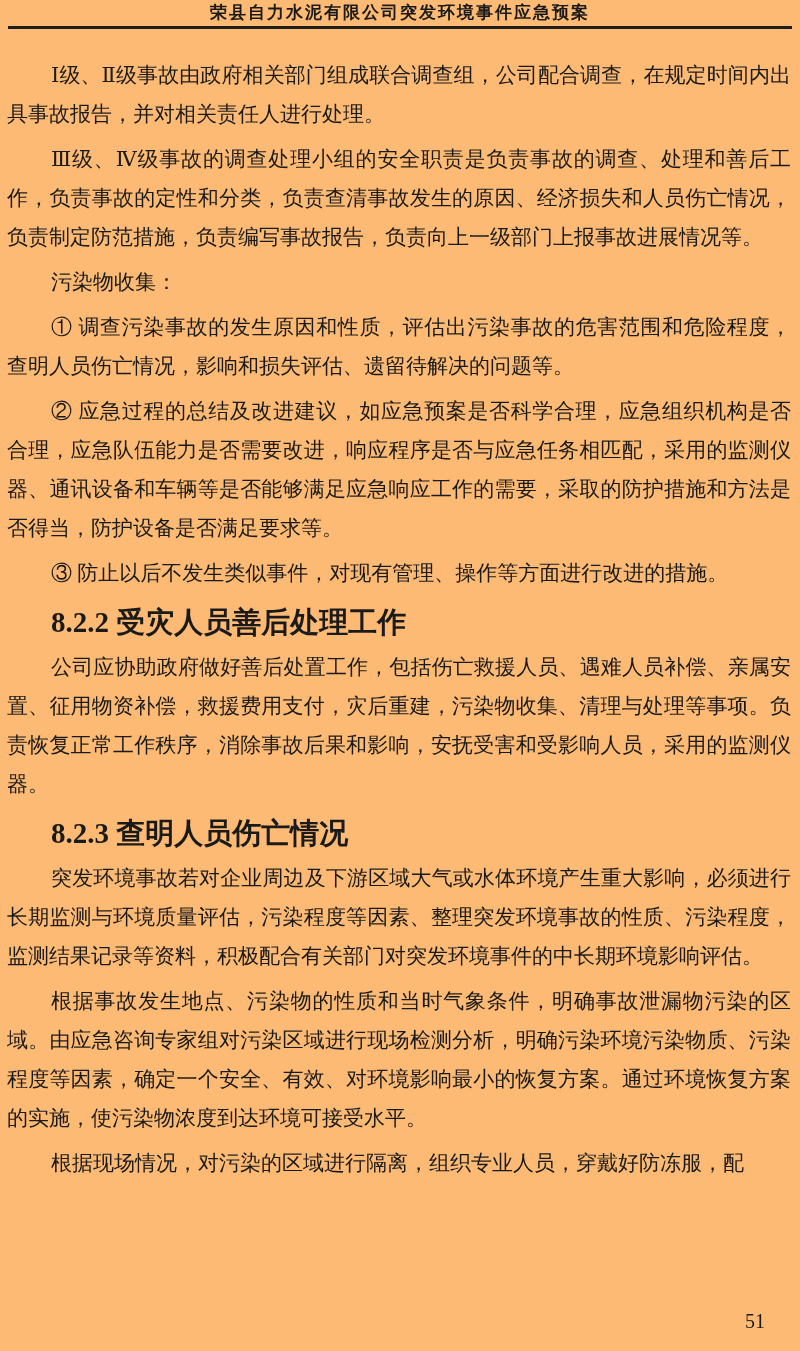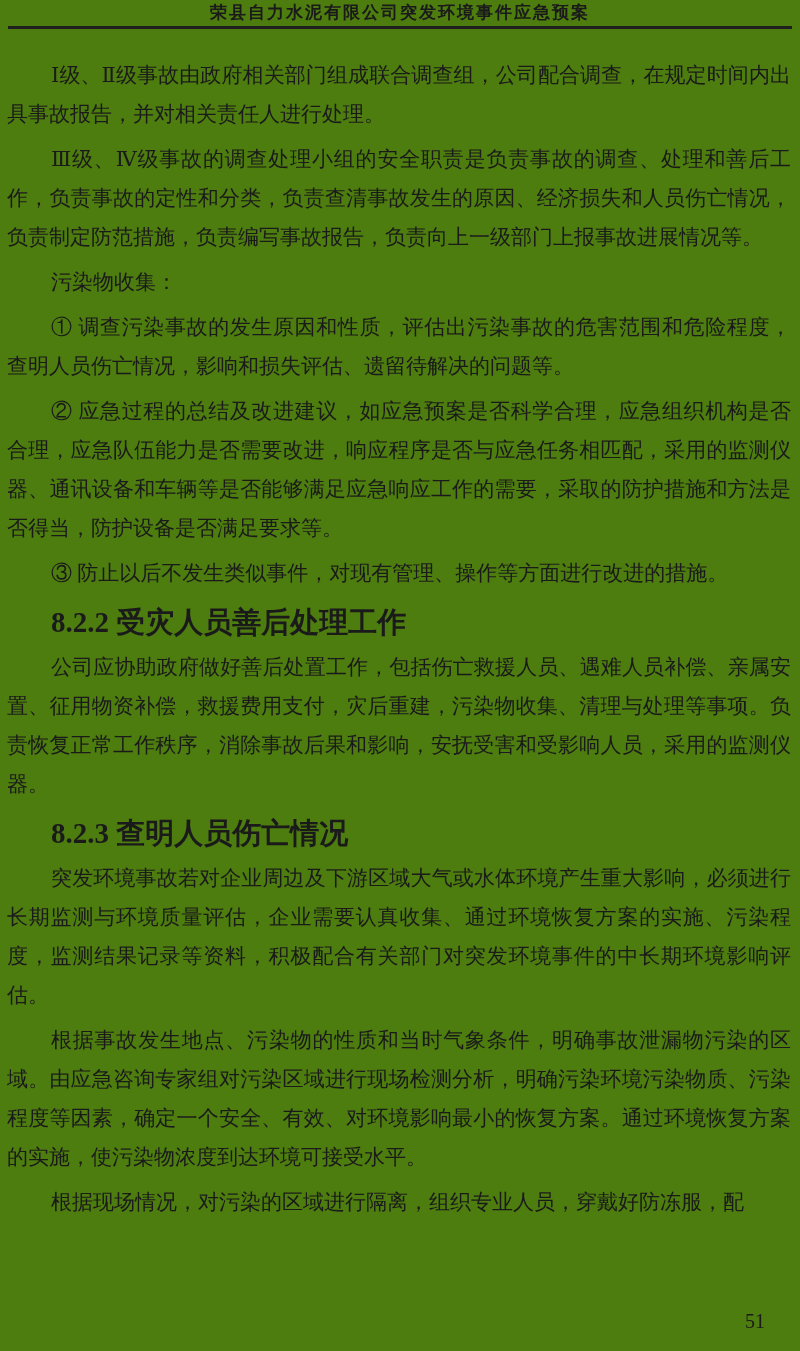--- a/index.html
+++ b/index.html
@@ -1,20 +1,20 @@
 <!DOCTYPE html>
 <html><head>
 <meta charset="utf-8">
 <style>
   html, body { margin: 0; padding: 0; }
   .page {
     position: relative;
     width: 800px;
     height: 1351px;
-    background: #4d7c0f;
+    background: #fdba74;
     color: #1a1a1a;
     font-family: "Liberation Serif", "DejaVu Serif", serif;
     overflow: hidden;
     box-sizing: border-box;
   }
   .header {
     padding-top: 2px;
     text-align: center;
     font-size: 17px;
     letter-spacing: 2px;
@@ -65,21 +65,21 @@
   <div class="doc-body">
     <p class="para">Ⅰ级、Ⅱ级事故由政府相关部门组成联合调查组，公司配合调查，在规定时间内出具事故报告，并对相关责任人进行处理。</p>
     <p class="para">Ⅲ级、Ⅳ级事故的调查处理小组的安全职责是负责事故的调查、处理和善后工作，负责事故的定性和分类，负责查清事故发生的原因、经济损失和人员伤亡情况，负责制定防范措施，负责编写事故报告，负责向上一级部门上报事故进展情况等。</p>
     <p class="para">污染物收集：</p>
     <p class="para">① 调查污染事故的发生原因和性质，评估出污染事故的危害范围和危险程度，查明人员伤亡情况，影响和损失评估、遗留待解决的问题等。</p>
     <p class="para">② 应急过程的总结及改进建议，如应急预案是否科学合理，应急组织机构是否合理，应急队伍能力是否需要改进，响应程序是否与应急任务相匹配，采用的监测仪器、通讯设备和车辆等是否能够满足应急响应工作的需要，采取的防护措施和方法是否得当，防护设备是否满足要求等。</p>
     <p class="para">③ 防止以后不发生类似事件，对现有管理、操作等方面进行改进的措施。</p>
     <p class="heading">8.2.2 受灾人员善后处理工作</p>
     <p class="para">公司应协助政府做好善后处置工作，包括伤亡救援人员、遇难人员补偿、亲属安置、征用物资补偿，救援费用支付，灾后重建，污染物收集、清理与处理等事项。负责恢复正常工作秩序，消除事故后果和影响，安抚受害和受影响人员，采用的监测仪器。</p>
     <p class="heading">8.2.3 查明人员伤亡情况</p>
-    <p class="para">突发环境事故若对企业周边及下游区域大气或水体环境产生重大影响，必须进行长期监测与环境质量评估，企业需要认真收集、通过环境恢复方案的实施、污染程度，监测结果记录等资料，积极配合有关部门对突发环境事件的中长期环境影响评估。</p>
+    <p class="para">突发环境事故若对企业周边及下游区域大气或水体环境产生重大影响，必须进行长期监测与环境质量评估，污染程度等因素、整理突发环境事故的性质、污染程度，监测结果记录等资料，积极配合有关部门对突发环境事件的中长期环境影响评估。</p>
     <p class="para">根据事故发生地点、污染物的性质和当时气象条件，明确事故泄漏物污染的区域。由应急咨询专家组对污染区域进行现场检测分析，明确污染环境污染物质、污染程度等因素，确定一个安全、有效、对环境影响最小的恢复方案。通过环境恢复方案的实施，使污染物浓度到达环境可接受水平。</p>
     <p class="para">根据现场情况，对污染的区域进行隔离，组织专业人员，穿戴好防冻服，配</p>
   </div>
 
   <div class="footer">
     <span>51</span>
   </div>
 
 </div>
 

